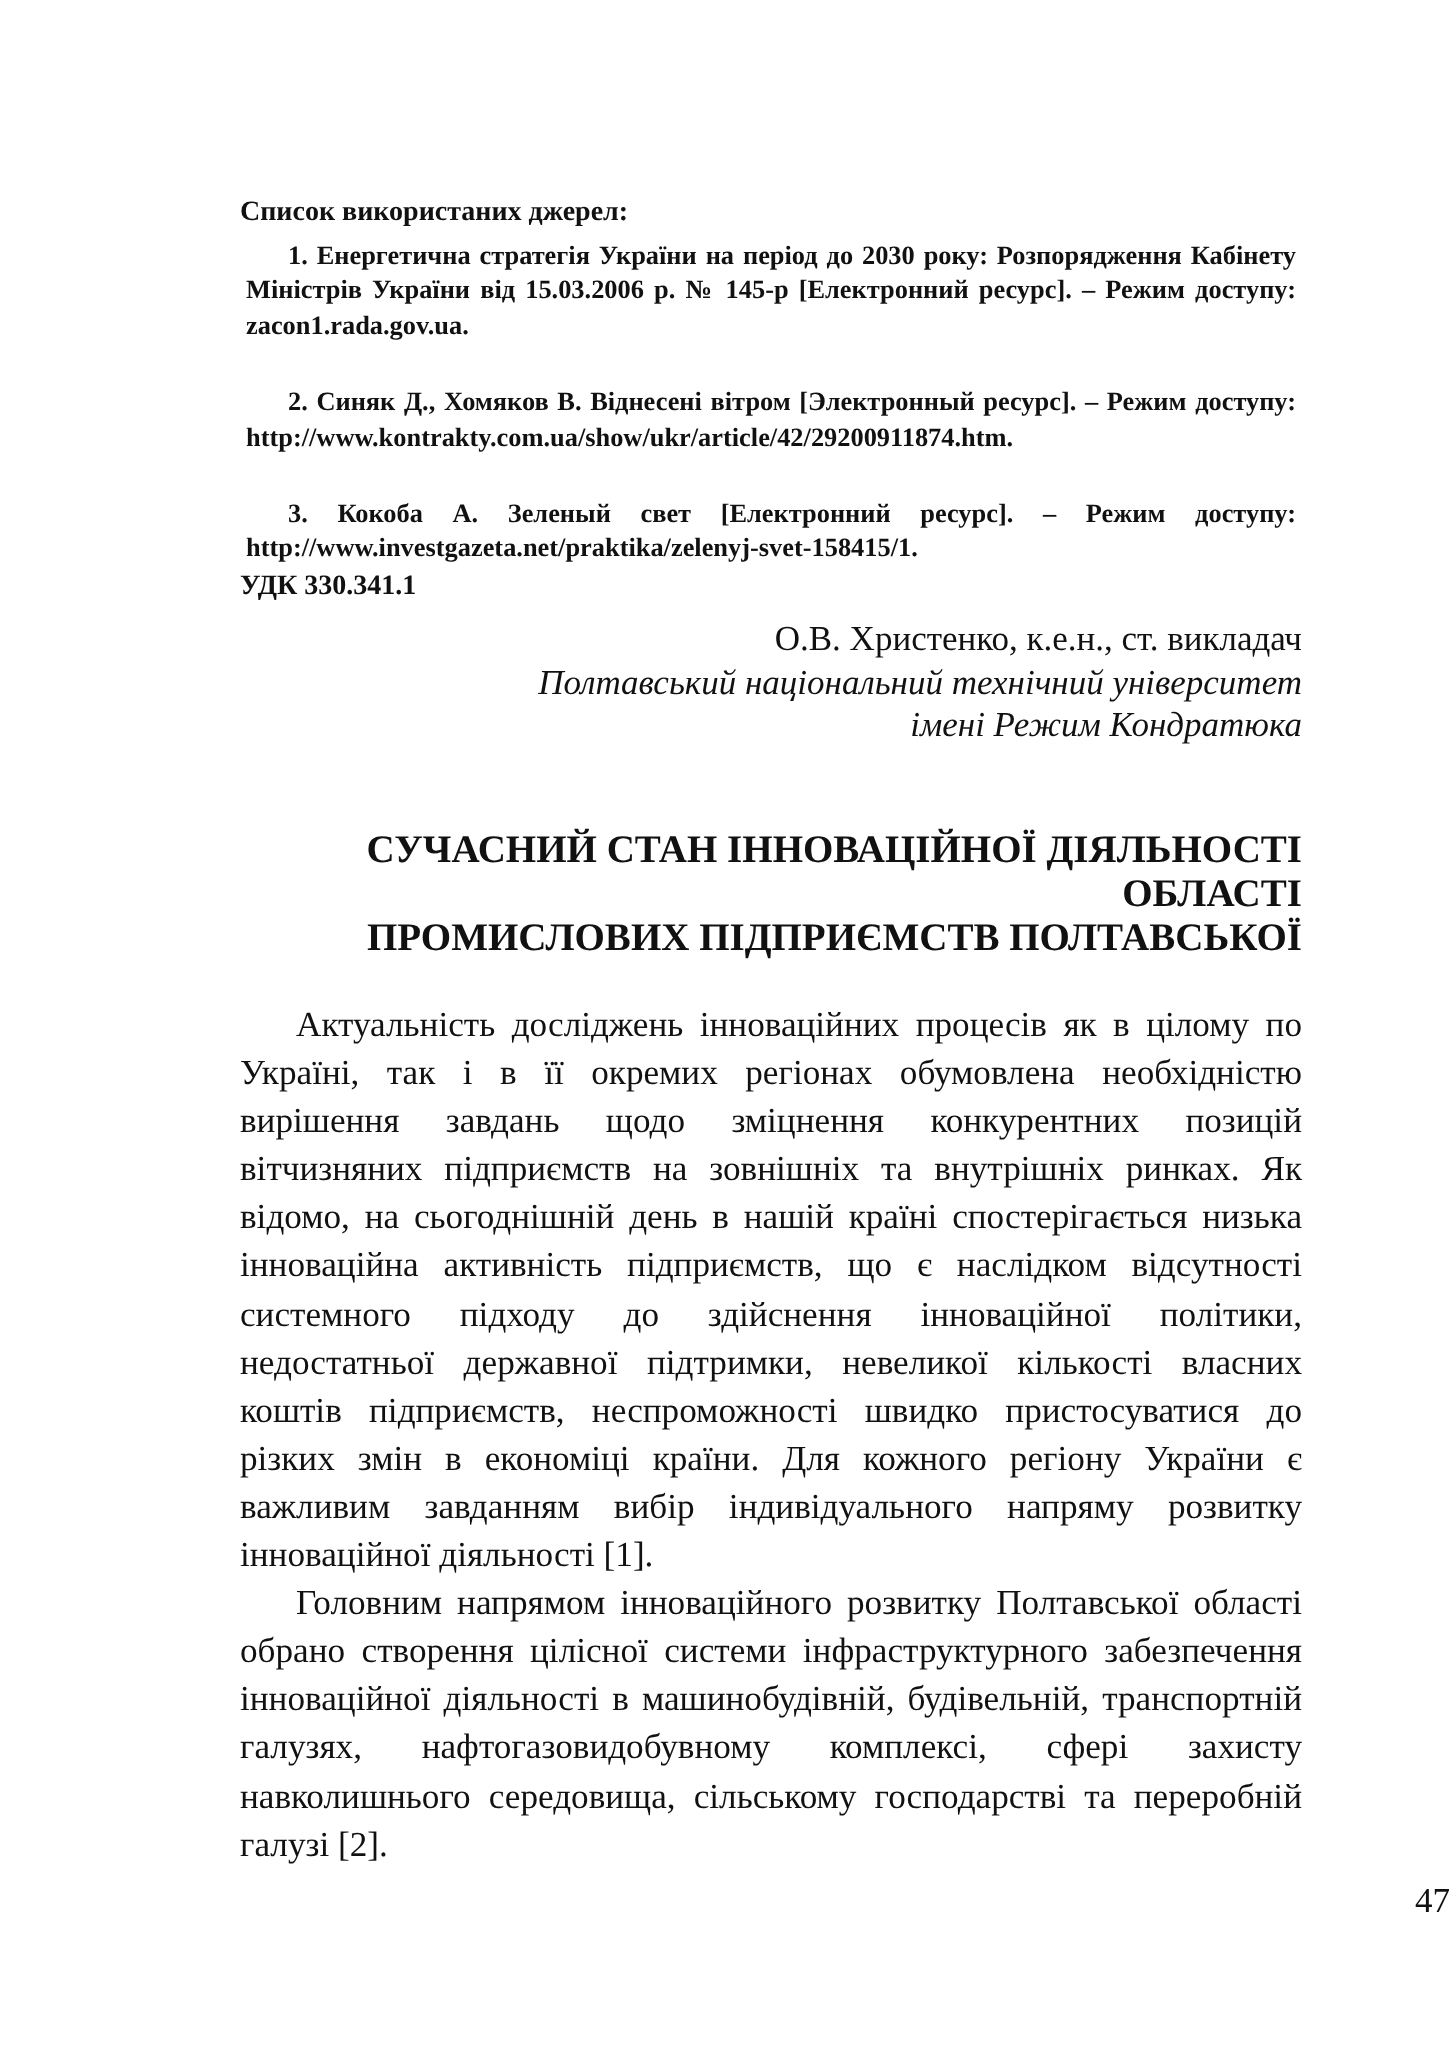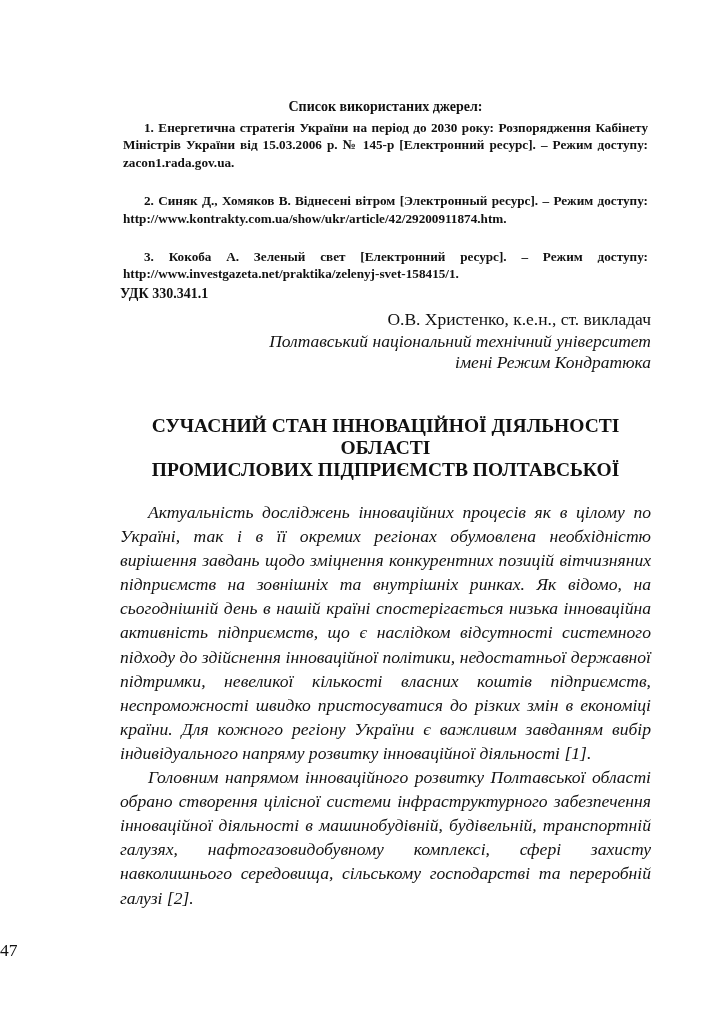--- a/index.html
+++ b/index.html
@@ -1,36 +1,36 @@
 <!DOCTYPE html>
 <html><head>
 <meta charset="utf-8">
 <style>
   html, body { margin: 0; padding: 0; background: #ffffff; }
   body { width: 725px; height: 1024px; position: relative; overflow: hidden;
          font-family: "Liberation Serif", "DejaVu Serif", serif; color: #111; }
   .page { position: absolute; left: 0; top: 0; width: 725px; height: 1024px; }
 
   .refs { position: absolute; left: 120px; top: 98px; width: 531px; font-size: 13.2px; line-height: 17.6px; }
-  .refs-title { text-align: center; font-weight: bold; font-size: 14px; margin: 0 0 1px 0; }
+  .refs-title { font-weight: bold; font-size: 14px; margin: 0 0 1px 0; }
   .ref { text-align: justify; text-indent: 21px; margin: 3px; font-weight: bold; }
   .ref:after { content: ""; display: inline-block; width: 100%; height: 0; }
 
   .udk { position: absolute; left: 120px; top: 286px; font-weight: bold; font-size: 14px; }
 
   .authors { position: absolute; right: 74px; top: 309px; text-align: right; font-size: 17.5px; line-height: 21.5px; }
   .authors .affil { font-style: italic; text-align: right; }
 
-  .title { position: absolute; left: 120px; top: 415px; width: 531px; text-align: center; font-weight: bold;
+  .title { position: absolute; left: 120px; top: 415px; width: 531px; text-align: right; font-weight: bold;
            font-size: 19.5px; line-height: 22px; }
 
   .body { position: absolute; left: 120px; top: 500px; width: 531px; font-size: 17.6px; line-height: 24.1px; }
-  .para { text-align: justify; text-indent: 28px; margin: 0; font-style: italic; }
+  .para { text-align: justify; text-indent: 28px; margin: 0; }
 
-  .pagenum { position: absolute; left: 0; width: 725px; top: 940px; text-align: left; font-size: 17.5px; }
+  .pagenum { position: absolute; left: 0; width: 725px; top: 940px; text-align: right; font-size: 17.5px; }
 </style>
 </head>
 <body>
 
 <div class="page">
 
   <div class="refs">
     <div class="refs-title">Список використаних джерел:</div>
     <p class="ref">1. Енергетична стратегія України на період до 2030 року: Розпорядження Кабінету Міністрів України від 15.03.2006 р. № 145-р [Електронний ресурс]. – Режим доступу: zacon1.rada.gov.ua.</p>
     <p class="ref">2. Синяк Д., Хомяков В. Віднесені вітром [Электронный ресурс]. – Режим доступу: http://www.kontrakty.com.ua/show/ukr/article/42/29200911874.htm.</p>

